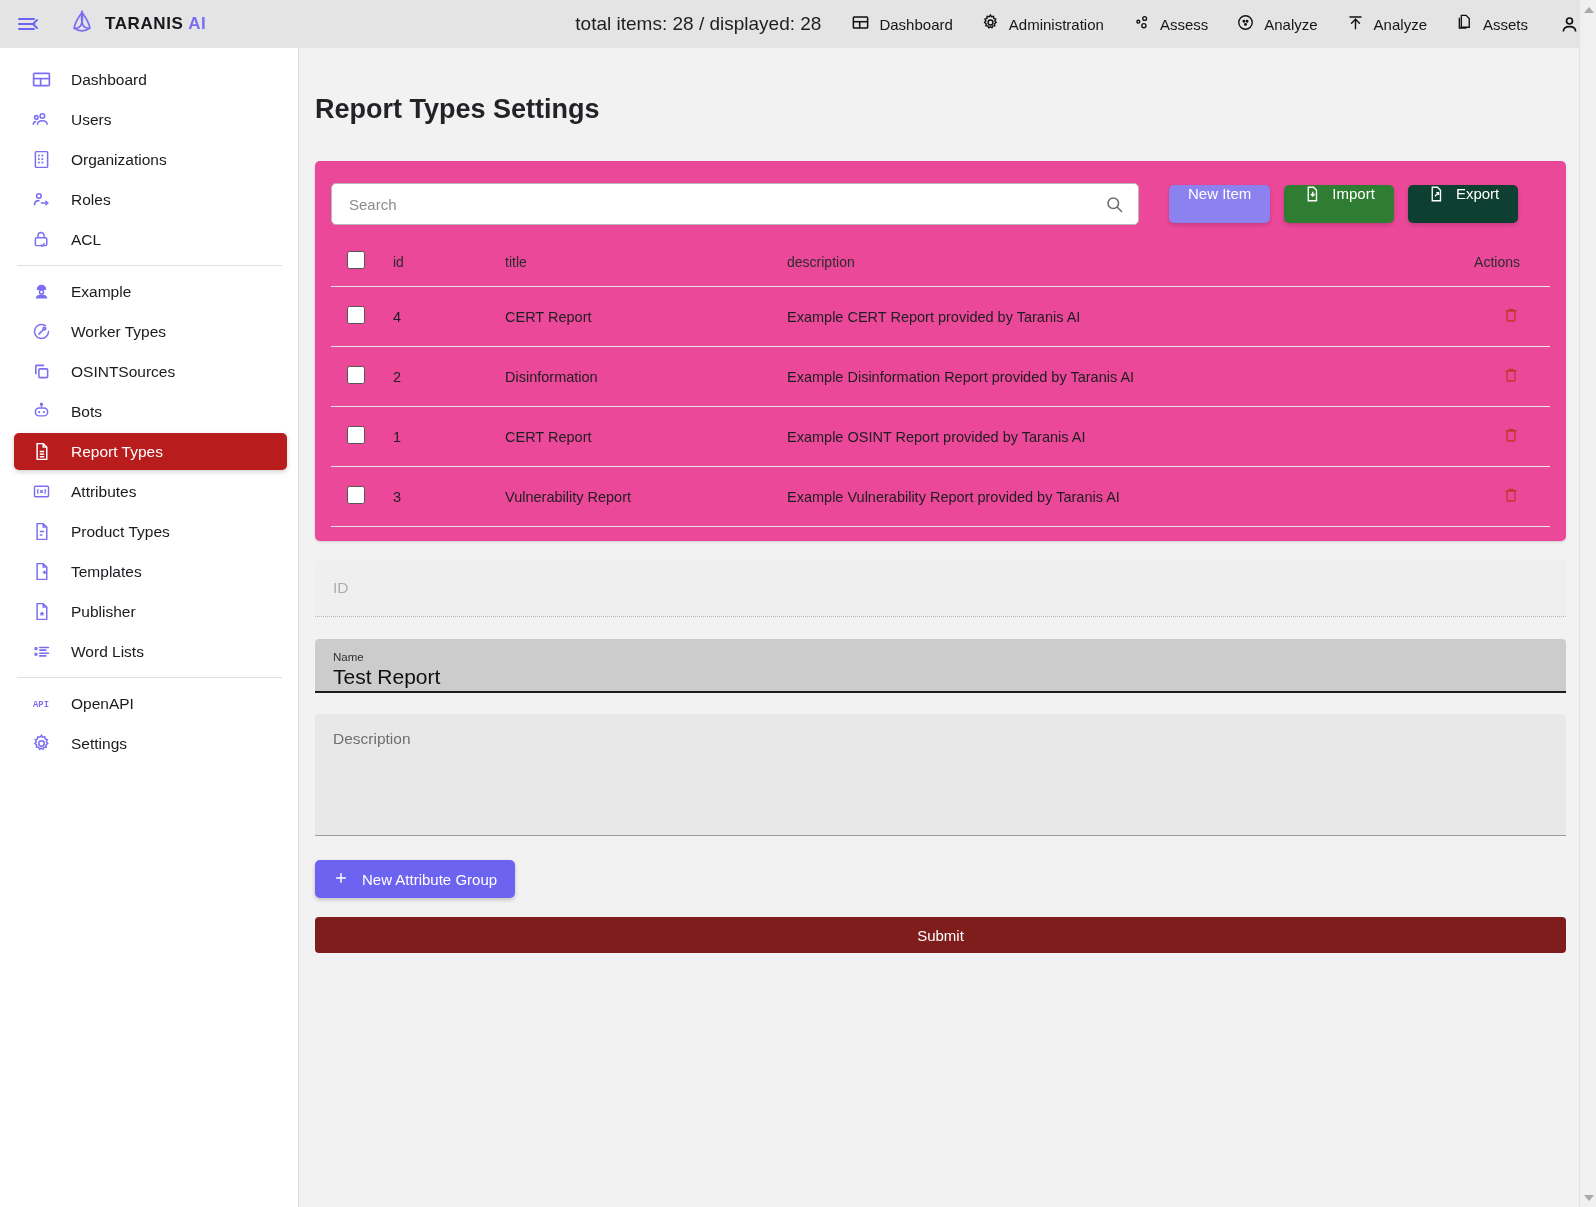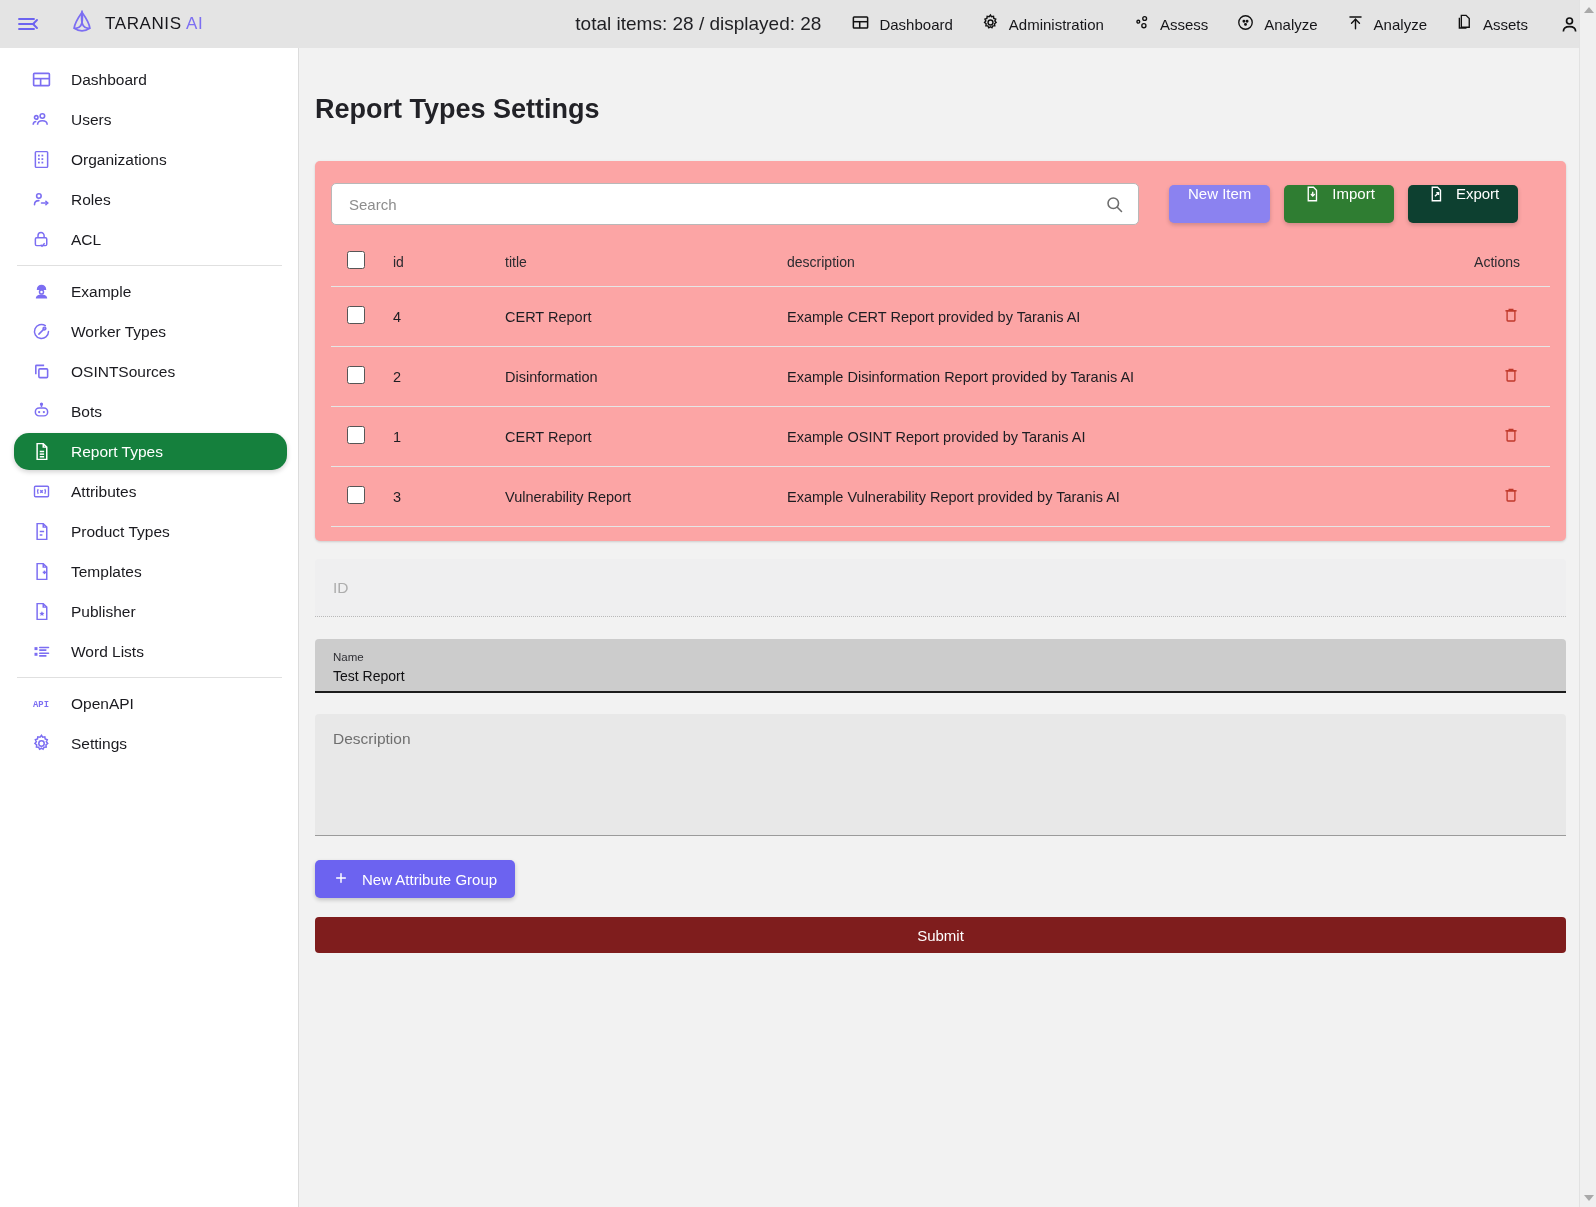--- a/index.html
+++ b/index.html
@@ -17,21 +17,21 @@
     background: #e4e4e4;
     display: flex; align-items: center;
     position: relative; z-index: 30;
   }
   .hamburger {
     width: 56px; height: 48px;
     display: flex; align-items: center; justify-content: center;
     cursor: pointer;
   }
   .brand { display: flex; align-items: center; gap: 9px; margin-left: 12px; cursor: pointer; }
-  .brand-text { font-size: 17px; font-weight: 400; letter-spacing: .6px; color: #17171c; }
+  .brand-text { font-size: 17px; font-weight: 700; letter-spacing: .6px; color: #17171c; }
   .brand-text .ai { color: #7c6ef2; }
 
   .topnav { margin-left: auto; display: flex; align-items: center; height: 48px; }
   .topcount { font-size: 19px; color: #1f1f23; margin-right: 16px; white-space: nowrap; }
   .topitem {
     display: flex; align-items: center; gap: 9px;
     padding: 0 14px; height: 48px; cursor: pointer;
     font-size: 15px; color: #161619; white-space: nowrap;
   }
   .topitem svg { flex: 0 0 auto; }
@@ -49,34 +49,34 @@
     overflow: hidden;
   }
   .navitem {
     display: flex; align-items: center; gap: 18px;
     height: 37px; margin: 3px 11px 3px 14px;
     padding-left: 15px; border-radius: 5px;
     cursor: pointer; color: #1a1a1f;
     font-size: 15.5px;
   }
   .navitem .ico { width: 24px; height: 24px; display:flex; align-items:center; justify-content:center; color:#7c6ef2; }
-  .navitem.active { background: #15803d; color: #fff; box-shadow: 0 2px 5px rgba(0,0,0,.18); border-radius: 15px; }
+  .navitem.active { background: #b91c1c; color: #fff; box-shadow: 0 2px 5px rgba(0,0,0,.18); }
   .navitem.active .ico { color: #fff; }
   .nav-sep { height: 1px; background: #e0e0e0; margin: 7px 16px 7px 17px; }
 
   
   .main { flex: 1 1 auto; background: #f2f2f2; overflow: hidden; position: relative; padding-left: 0; }
   .page-title {
     font-size: 27px; font-weight: 700; color: #222227;
     margin: 46px 0 0 16px;
   }
 
   
   .card {
-    background: #fca5a5; border-radius: 5px;
+    background: #ec4899; border-radius: 5px;
     margin: 36px 30px 0 16px;
     box-shadow: 0 1px 3px rgba(0,0,0,.10), 0 1px 2px rgba(0,0,0,.06);
     padding: 22px 16px 14px 16px;
   }
   .card-top { display: flex; align-items: center; gap: 0; }
   .searchwrap {
     position: relative; flex: 1 1 auto; max-width: 808px;
   }
   .searchinput {
     width: 100%; height: 42px;
@@ -131,21 +131,21 @@
     padding: 0 18px; border-radius: 4px 4px 0 0;
   }
   .field-id .ph { color: #adadad; font-size: 15.5px; }
 
   .field-name {
     background: #cccccc; border-bottom: 2px solid #1c1c1c;
     height: 54px; margin-top: 22px; border-radius: 4px 4px 0 0;
     padding: 7px 18px 0 18px; display: flex; flex-direction: column; justify-content: center;
   }
   .field-name .lab { font-size: 11.5px; color: #2f2f34; line-height: 15px; }
-  .field-name .val { font-size: 14px; color: #101013; line-height: 23px; }
+  .field-name .val { font-size: 21px; color: #101013; line-height: 23px; }
 
   .field-desc {
     background: #e8e8e8; border-bottom: 1px solid #9b9b9b;
     height: 122px; margin-top: 21px; border-radius: 4px 4px 0 0;
     padding: 16px 18px; border-left: 0;
   }
   .field-desc .ph { color: #6f6f6f; font-size: 15.5px; }
 
   .btn-attrgroup {
     margin-top: 24px; background: #6c63f0; color: #fff;

